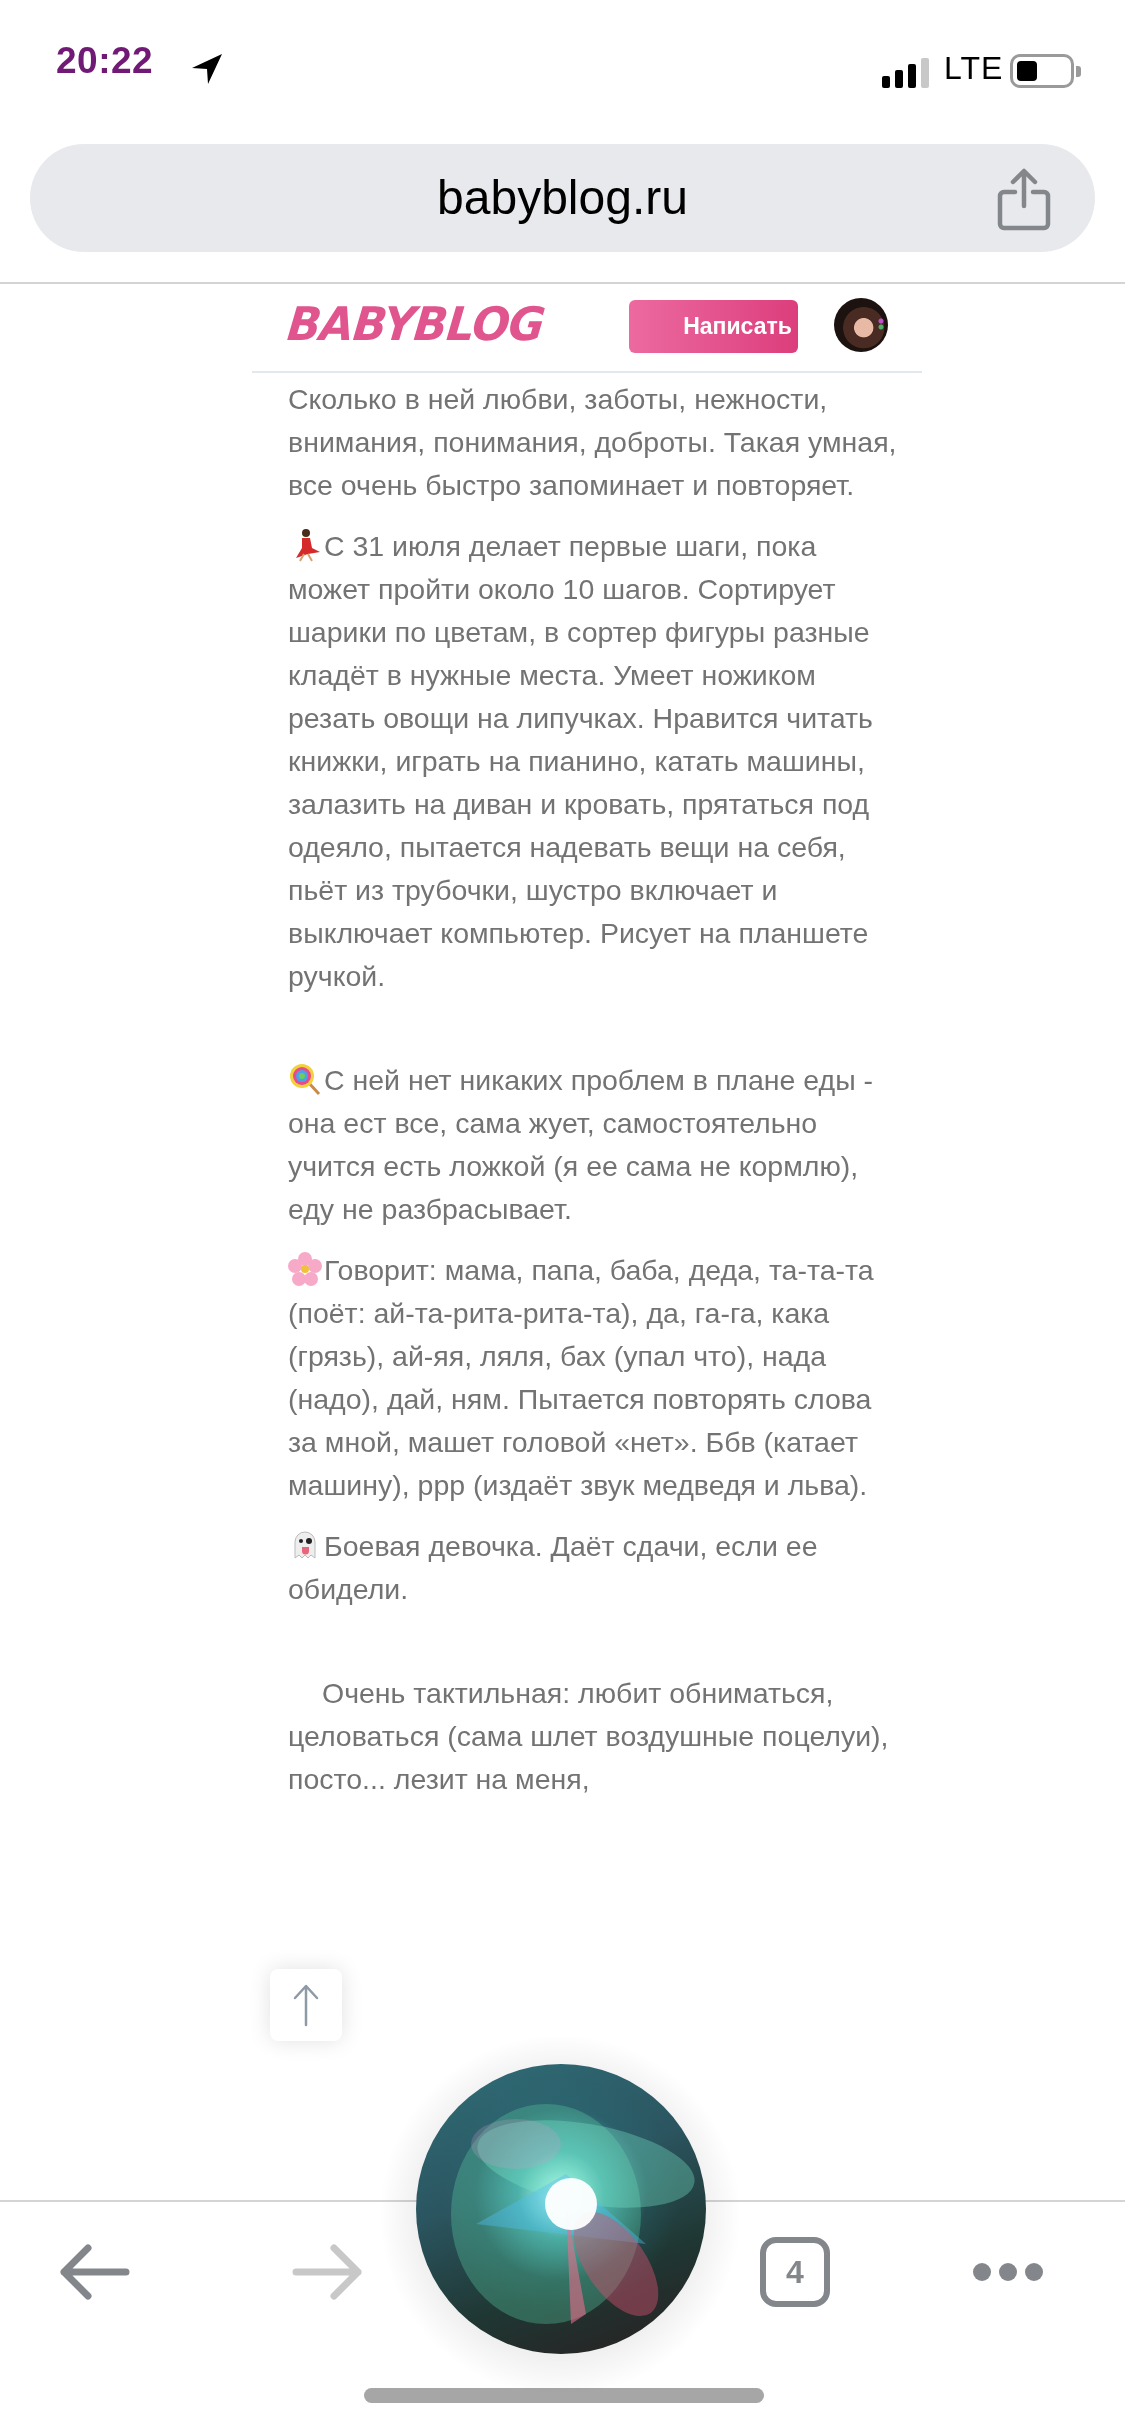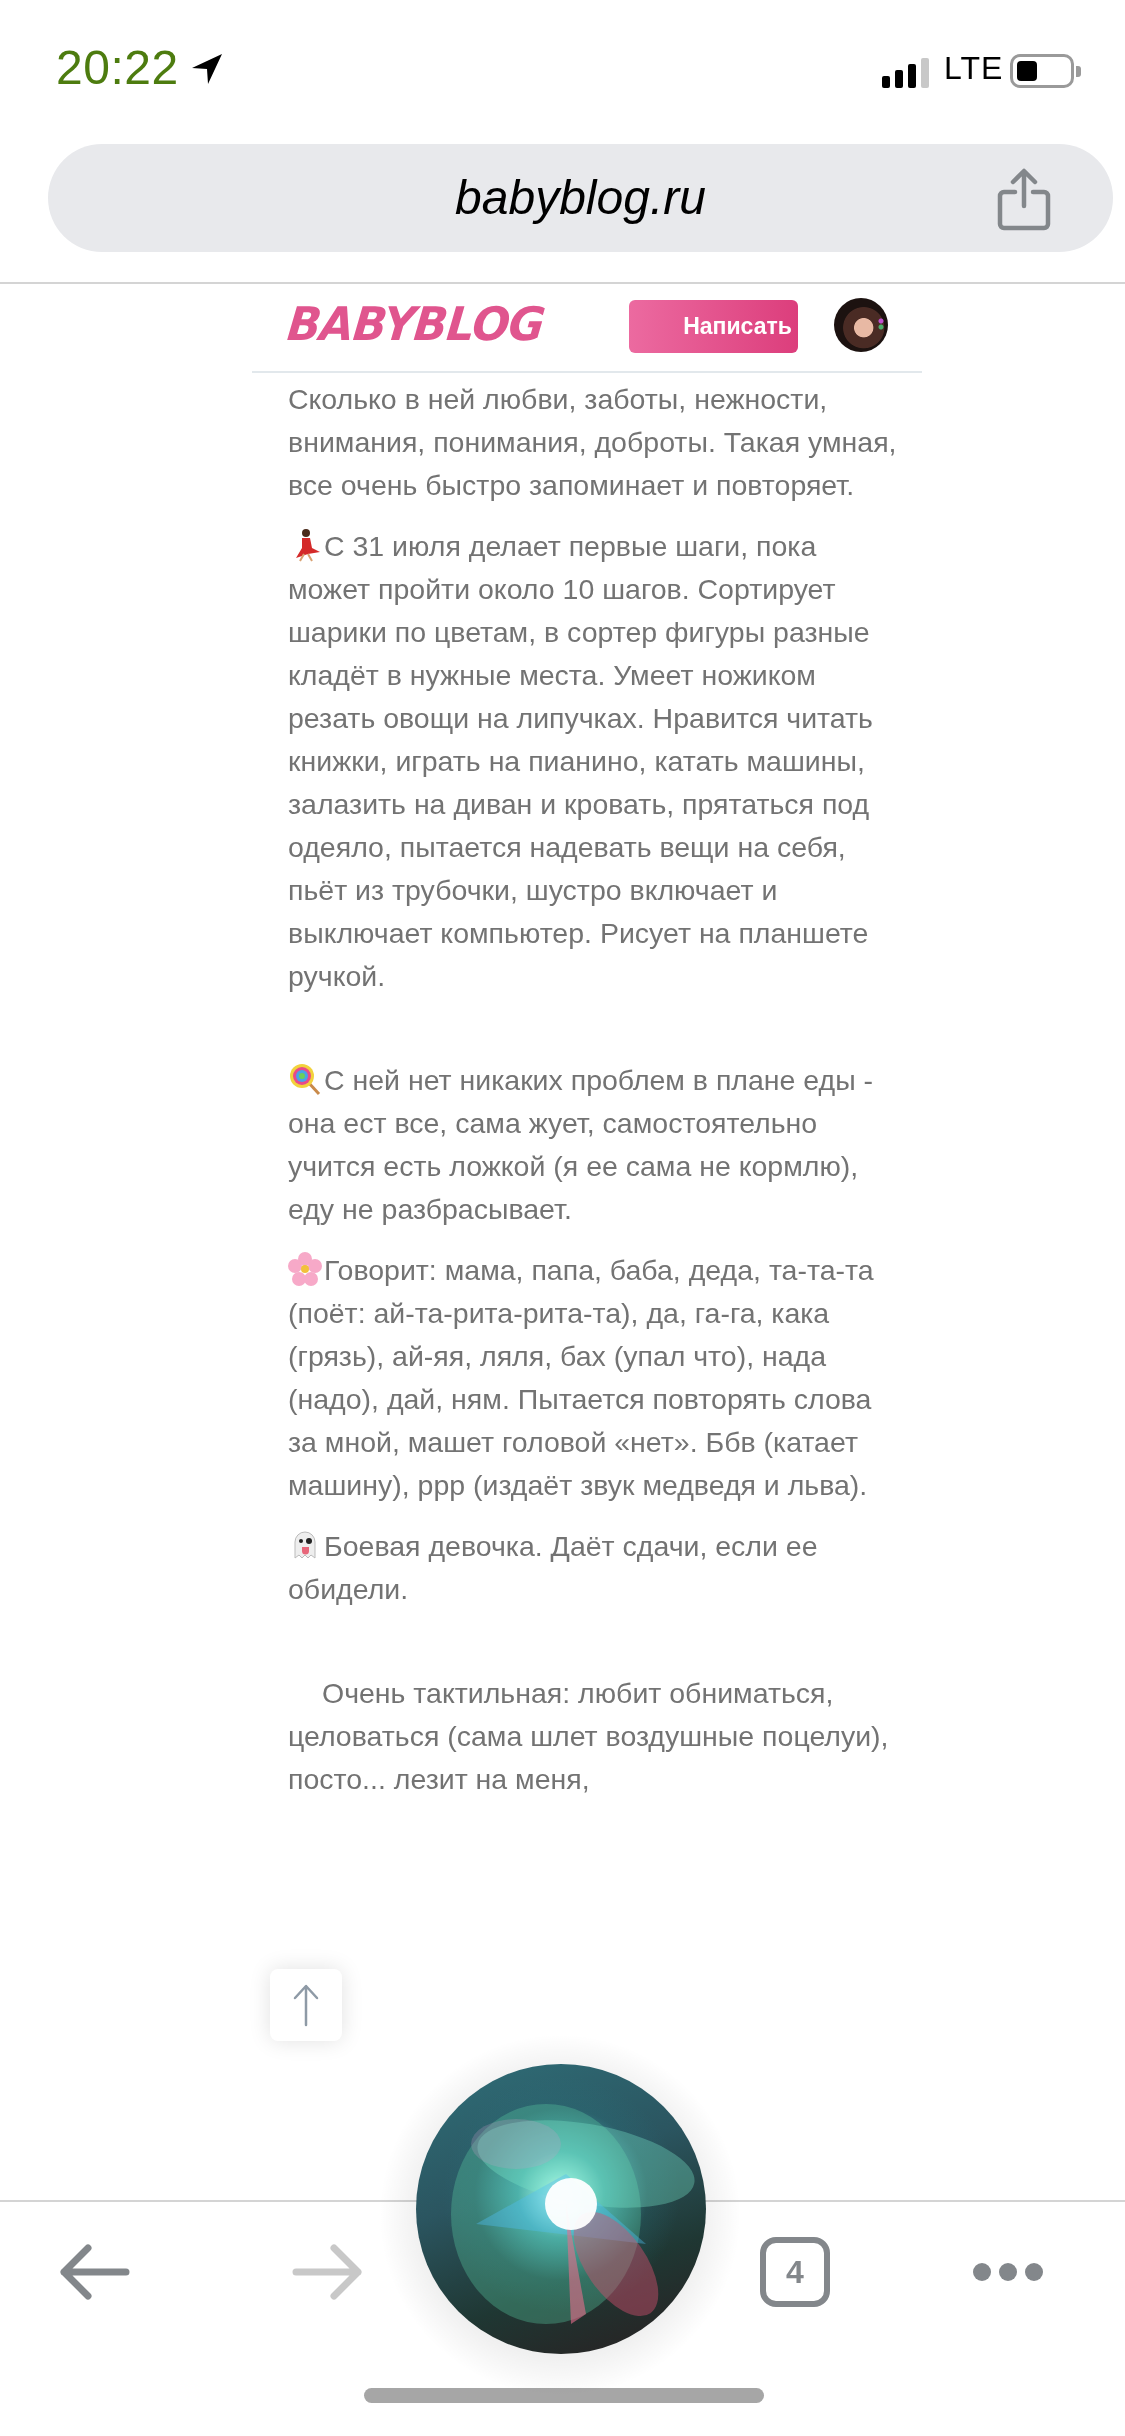--- a/index.html
+++ b/index.html
@@ -1,31 +1,31 @@
 <!DOCTYPE html>
 <html><head>
 <meta charset="utf-8">
 <style>
   * { box-sizing: border-box; margin: 0; padding: 0; }
   html, body { width: 1125px; height: 2436px; overflow: hidden; background: #ffffff; }
   body { position: relative; font-family: "Liberation Sans", "DejaVu Sans", sans-serif; color: #000; }
 
   
   .status-bar { position: absolute; left: 0; top: 0; width: 1125px; height: 135px; }
-  .status-time { position: absolute; left: 56px; top: 40px; font-size: 48px; font-weight: 400; letter-spacing: 0.5px; color: #4d7c0f; }
+  .status-time { position: absolute; left: 56px; top: 40px; font-size: 37px; font-weight: 700; letter-spacing: 0.5px; color: #701a75; }
   .loc-icon { position: absolute; left: 190px; top: 52px; width: 34px; height: 34px; }
   .signal { position: absolute; left: 882px; top: 58px; width: 50px; height: 30px; }
   .signal span { position: absolute; bottom: 0; width: 8px; border-radius: 2px; background: #000; }
   .lte { position: absolute; left: 944px; top: 50px; font-size: 32px; font-weight: 400; letter-spacing: 1px; color: #000; }
   .battery { position: absolute; left: 1010px; top: 54px; width: 64px; height: 34px; border: 3px solid #9a9a9a; border-radius: 10px; }
   .battery .fill { position: absolute; left: 4px; top: 4px; width: 20px; height: 20px; background: #000; border-radius: 4px; }
   .battery .nub { position: absolute; right: -10px; top: 9px; width: 5px; height: 11px; background: #9a9a9a; border-radius: 0 3px 3px 0; }
 
   
-  .url-bar { position: absolute; left: 48px; top: 144px; width: 1065px; height: 108px; background: #e8e9ec; border-radius: 54px; font-style: italic; }
+  .url-bar { position: absolute; left: 30px; top: 144px; width: 1065px; height: 108px; background: #e8e9ec; border-radius: 54px; }
   .url-text { position: absolute; left: 0; width: 100%; top: 26px; text-align: center; font-size: 48px; color: #000; }
   .share-icon { position: absolute; left: 996px; top: 168px; width: 56px; height: 64px; }
 
   .browser-divider { position: absolute; left: 0; top: 282px; width: 1125px; height: 2px; background: #d4d4d4; }
 
   
   .site-header { position: absolute; left: 252px; top: 284px; width: 670px; height: 89px; background: #fff; border-bottom: 2px solid #e2e8ec; z-index: 3; }
   .logo { position: absolute; left: 36px; top: 14px; font-size: 44px; font-weight: 900; font-style: italic; letter-spacing: -1px; color: #e0558e; font-family: "DejaVu Sans", sans-serif; transform: skewX(-6deg) scaleY(1.05); }
   .write-btn { position: absolute; left: 377px; top: 16px; width: 169px; height: 53px; border-radius: 6px; background: linear-gradient(90deg, #ec6aa0, #dc3e7c); color: #fff; font-size: 23px; font-weight: 700; text-align: center; line-height: 53px; padding-left: 48px; }
   .avatar { position: absolute; left: 582px; top: 14px; width: 54px; height: 54px; border-radius: 50%; background: radial-gradient(circle at 55% 55%, #e8b9a4 0 22%, #4a2b24 24% 48%, #1c1210 50%); overflow: hidden; }

